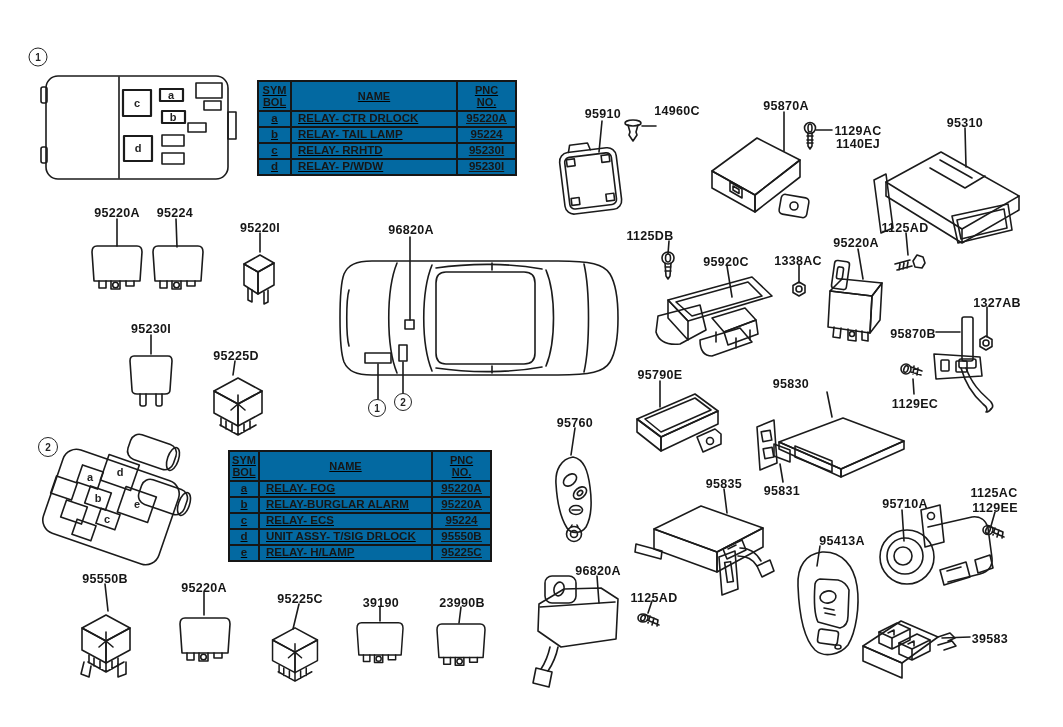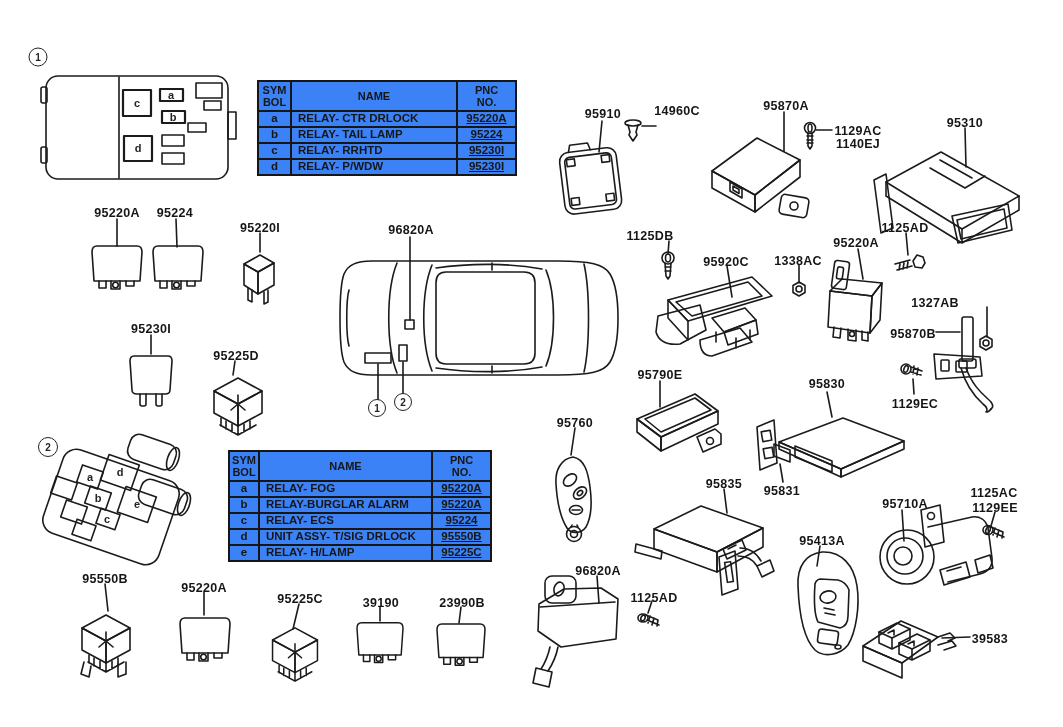--- a/index.html
+++ b/index.html
@@ -6,21 +6,21 @@
   #stage{position:relative;width:1063px;height:727px;background:#fff;overflow:hidden;
          font-family:"Liberation Sans",sans-serif;}
   #art{position:absolute;left:0;top:0;}
   .plabel{position:absolute;transform:translateX(-50%);font:bold 12.5px "Liberation Sans",sans-serif;
           color:#161616;white-space:nowrap;letter-spacing:.3px;}
   .callout{position:absolute;transform:translate(-50%,-50%);width:16px;height:16px;
            border:1.7px solid #242424;border-radius:50%;display:flex;align-items:center;
            justify-content:center;font:bold 10px "Liberation Sans",sans-serif;color:#242424;background:#fff;}
   .slotletter{position:absolute;transform:translate(-50%,-50%);
               font:bold 11px "Liberation Sans",sans-serif;color:#232323;}
-  .ptable{position:absolute;border-collapse:collapse;table-layout:fixed;background:#3b82f6;}
+  .ptable{position:absolute;border-collapse:collapse;table-layout:fixed;background:#0369a1;text-decoration:underline;}
   .ptable th,.ptable td{border:2px solid #161616;color:#161616;overflow:hidden;}
   .ptable th{font:bold 11px "Liberation Sans",sans-serif;white-space:pre-line;line-height:1.1;
              text-align:center;height:26px;padding:1px 2px;}
   .ptable td{font:bold 11.5px "Liberation Sans",sans-serif;height:14px;line-height:1;padding:0 3px;}
   .ptable td.sym{text-align:center;}
   .ptable td.nm{text-align:left;padding-left:6px;white-space:nowrap;}
   .ptable td.pnc{text-align:center;text-decoration:underline;}
 </style>
 </head>
 <body>
@@ -460,32 +460,32 @@
 <div class="plabel" style="left:677px;top:104px">14960C</div>
 <div class="plabel" style="left:786px;top:99px">95870A</div>
 <div class="plabel" style="left:858px;top:124px">1129AC</div>
 <div class="plabel" style="left:858px;top:137px">1140EJ</div>
 <div class="plabel" style="left:965px;top:116px">95310</div>
 <div class="plabel" style="left:650px;top:229px">1125DB</div>
 <div class="plabel" style="left:726px;top:255px">95920C</div>
 <div class="plabel" style="left:798px;top:254px">1338AC</div>
 <div class="plabel" style="left:856px;top:236px">95220A</div>
 <div class="plabel" style="left:905px;top:221px">1125AD</div>
-<div class="plabel" style="left:935px;top:296px">1327AB</div>
+<div class="plabel" style="left:997px;top:296px">1327AB</div>
 <div class="plabel" style="left:913px;top:327px">95870B</div>
 <div class="plabel" style="left:915px;top:397px">1129EC</div>
 <div class="plabel" style="left:660px;top:368px">95790E</div>
-<div class="plabel" style="left:827px;top:377px">95830</div>
+<div class="plabel" style="left:791px;top:377px">95830</div>
 <div class="plabel" style="left:575px;top:416px">95760</div>
 <div class="plabel" style="left:724px;top:477px">95835</div>
 <div class="plabel" style="left:782px;top:484px">95831</div>
 <div class="plabel" style="left:905px;top:497px">95710A</div>
 <div class="plabel" style="left:994px;top:486px">1125AC</div>
 <div class="plabel" style="left:995px;top:501px">1129EE</div>
-<div class="plabel" style="left:822px;top:534px">95413A</div>
+<div class="plabel" style="left:842px;top:534px">95413A</div>
 <div class="plabel" style="left:598px;top:564px">96820A</div>
 <div class="plabel" style="left:654px;top:591px">1125AD</div>
 <div class="plabel" style="left:990px;top:632px">39583</div>
 <div class="plabel" style="left:105px;top:572px">95550B</div>
 <div class="plabel" style="left:204px;top:581px">95220A</div>
 <div class="plabel" style="left:300px;top:592px">95225C</div>
 <div class="plabel" style="left:381px;top:596px">39190</div>
 <div class="plabel" style="left:462px;top:596px">23990B</div>
 
 </div>

